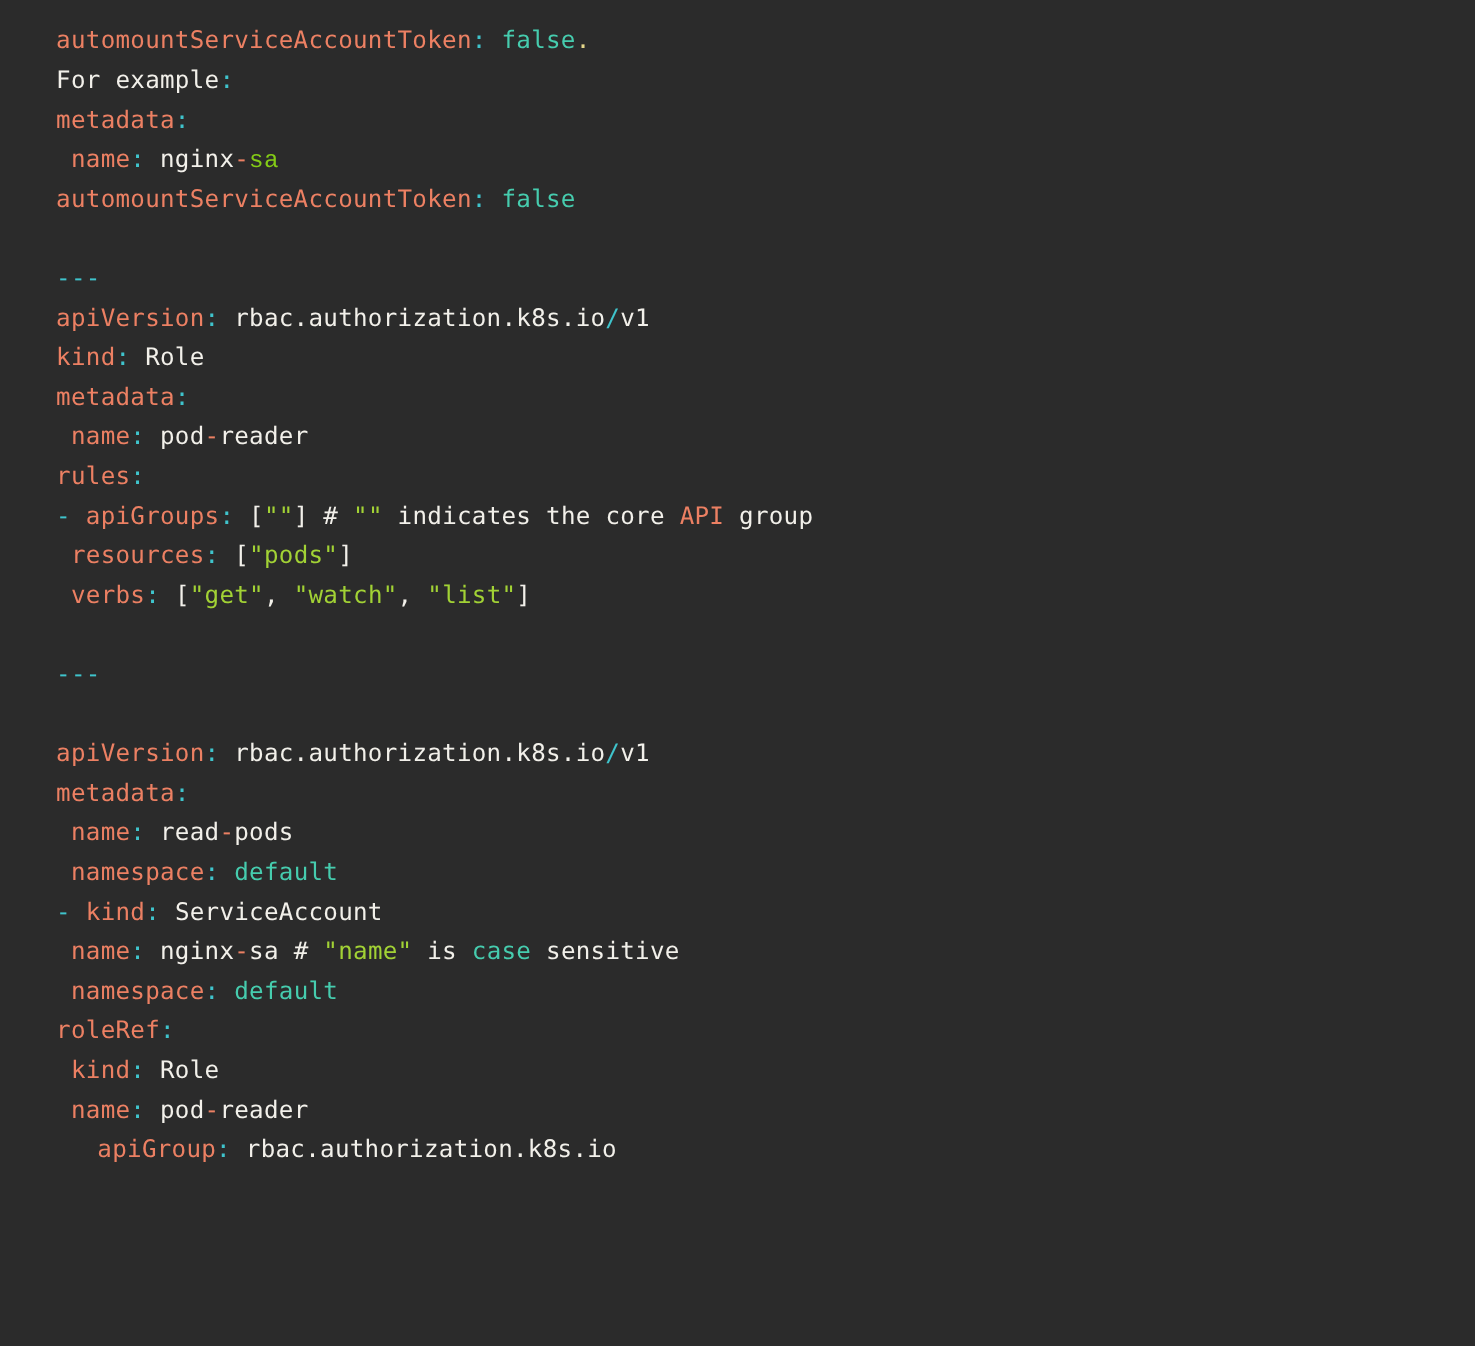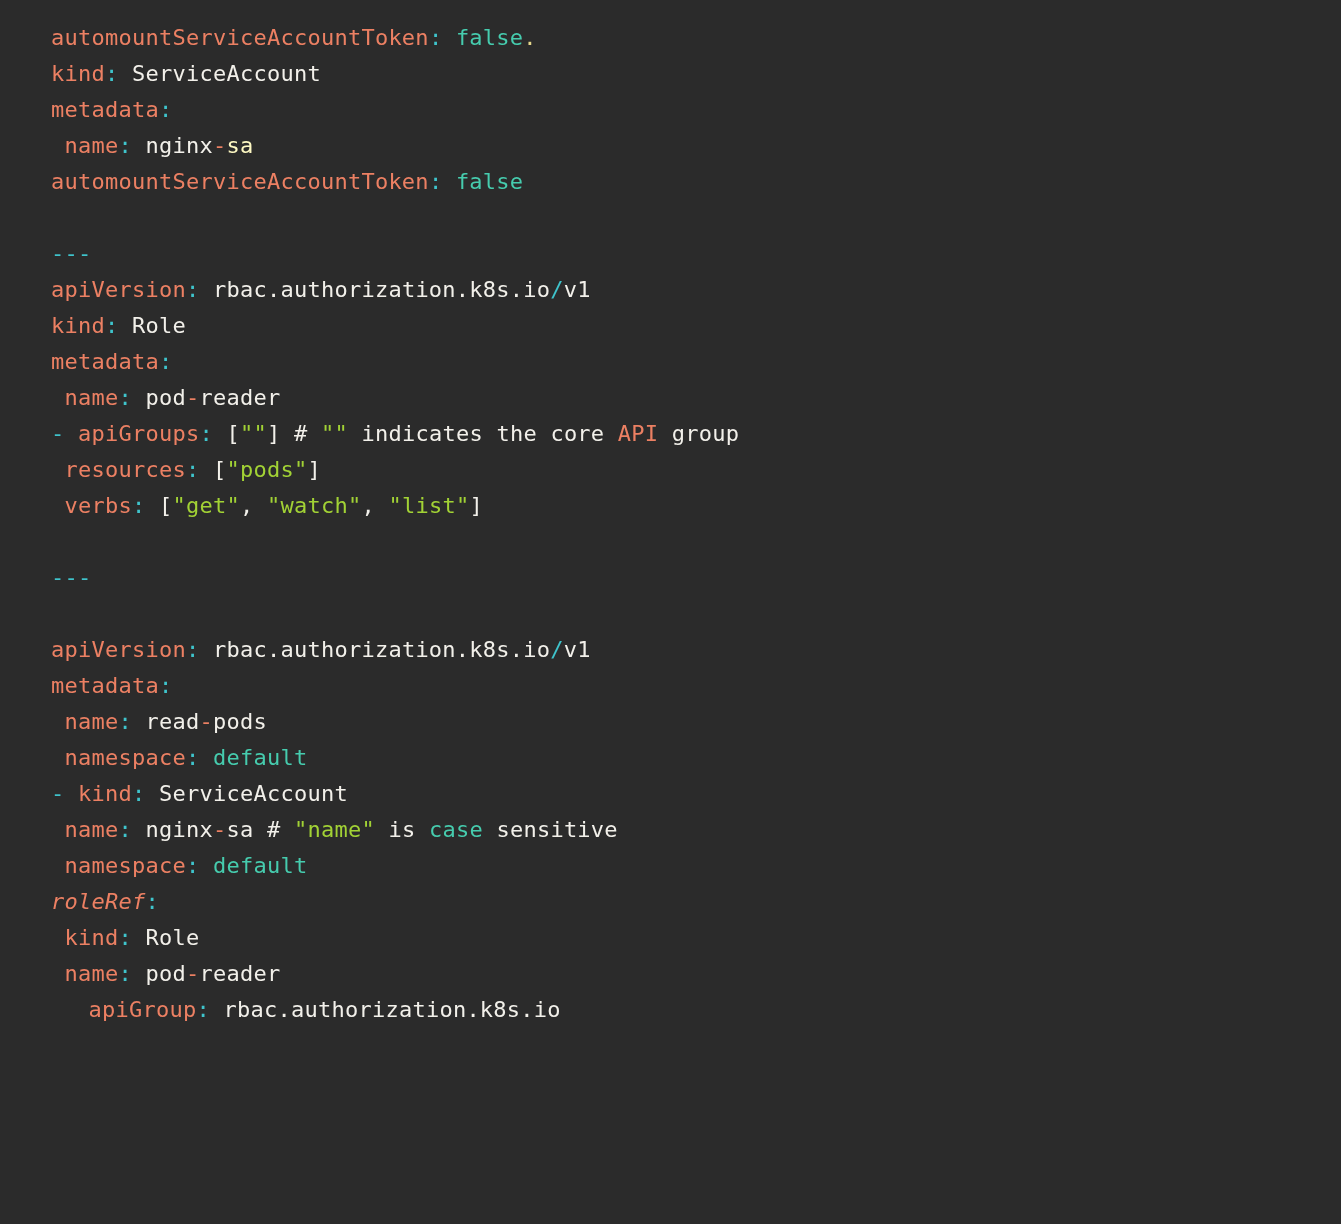--- a/index.html
+++ b/index.html
@@ -26,40 +26,41 @@
     height: 36px;
     white-space: pre;
     font-weight: 500;
   }
 </style>
 </head>
 <body style="background: rgb(43, 43, 43);">
 
 <div class="code-block" id="code-root">
     <div class="code-line"><span style="color: rgb(236, 128, 99);">automountServiceAccountToken</span><span style="color: rgb(63, 196, 204);">:</span><span style="color: rgb(242, 240, 234);"> </span><span style="color: rgb(70, 204, 174);">false</span><span style="color: rgb(229, 215, 139);">.</span></div>
-    <div class="code-line"><span style="color: rgb(236, 128, 99);">kind</span><span style="color: rgb(63, 196, 204);">:</span><span style="color: rgb(242, 240, 234);"> ServiceAccount</span></div>
+    <div class="code-line"><span style="color: rgb(242, 240, 234);">For example</span><span style="color: rgb(63, 196, 204);">:</span></div>
     <div class="code-line"><span style="color: rgb(236, 128, 99);">metadata</span><span style="color: rgb(63, 196, 204);">:</span></div>
-    <div class="code-line"><span style="color: rgb(242, 240, 234);"> </span><span style="color: rgb(236, 128, 99);">name</span><span style="color: rgb(63, 196, 204);">:</span><span style="color: rgb(242, 240, 234);"> nginx</span><span style="color: rgb(236, 128, 99);">-</span><span style="color: #fef9c3;">sa</span></div>
+    <div class="code-line"><span style="color: rgb(242, 240, 234);"> </span><span style="color: rgb(236, 128, 99);">name</span><span style="color: rgb(63, 196, 204);">:</span><span style="color: rgb(242, 240, 234);"> nginx</span><span style="color: rgb(236, 128, 99);">-</span><span style="color: #84cc16; font-family: Liberation Mono, monospace;">sa</span></div>
     <div class="code-line"><span style="color: rgb(236, 128, 99);">automountServiceAccountToken</span><span style="color: rgb(63, 196, 204);">:</span><span style="color: rgb(242, 240, 234);"> </span><span style="color: rgb(70, 204, 174);">false</span></div>
     <div class="code-line">&nbsp;</div>
     <div class="code-line"><span style="color: rgb(63, 196, 204);">---</span></div>
     <div class="code-line"><span style="color: rgb(236, 128, 99);">apiVersion</span><span style="color: rgb(63, 196, 204);">:</span><span style="color: rgb(242, 240, 234);"> rbac.authorization.k8s.io</span><span style="color: rgb(63, 196, 204);">/</span><span style="color: rgb(242, 240, 234);">v1</span></div>
     <div class="code-line"><span style="color: rgb(236, 128, 99);">kind</span><span style="color: rgb(63, 196, 204);">:</span><span style="color: rgb(242, 240, 234);"> Role</span></div>
     <div class="code-line"><span style="color: rgb(236, 128, 99);">metadata</span><span style="color: rgb(63, 196, 204);">:</span></div>
     <div class="code-line"><span style="color: rgb(242, 240, 234);"> </span><span style="color: rgb(236, 128, 99);">name</span><span style="color: rgb(63, 196, 204);">:</span><span style="color: rgb(242, 240, 234);"> pod</span><span style="color: rgb(236, 128, 99);">-</span><span style="color: rgb(242, 240, 234);">reader</span></div>
+    <div class="code-line"><span style="color: rgb(236, 128, 99);">rules</span><span style="color: rgb(63, 196, 204);">:</span></div>
     <div class="code-line"><span style="color: rgb(63, 196, 204);">-</span><span style="color: rgb(242, 240, 234);"> </span><span style="color: rgb(236, 128, 99);">apiGroups</span><span style="color: rgb(63, 196, 204);">:</span><span style="color: rgb(242, 240, 234);"> [</span><span style="color: rgb(162, 210, 53);">""</span><span style="color: rgb(242, 240, 234);">] # </span><span style="color: rgb(162, 210, 53);">""</span><span style="color: rgb(242, 240, 234);"> indicates the core </span><span style="color: rgb(236, 128, 99);">API</span><span style="color: rgb(242, 240, 234);"> group</span></div>
     <div class="code-line"><span style="color: rgb(242, 240, 234);"> </span><span style="color: rgb(236, 128, 99);">resources</span><span style="color: rgb(63, 196, 204);">:</span><span style="color: rgb(242, 240, 234);"> [</span><span style="color: rgb(162, 210, 53);">"pods"</span><span style="color: rgb(242, 240, 234);">]</span></div>
     <div class="code-line"><span style="color: rgb(242, 240, 234);"> </span><span style="color: rgb(236, 128, 99);">verbs</span><span style="color: rgb(63, 196, 204);">:</span><span style="color: rgb(242, 240, 234);"> [</span><span style="color: rgb(162, 210, 53);">"get"</span><span style="color: rgb(242, 240, 234);">, </span><span style="color: rgb(162, 210, 53);">"watch"</span><span style="color: rgb(242, 240, 234);">, </span><span style="color: rgb(162, 210, 53);">"list"</span><span style="color: rgb(242, 240, 234);">]</span></div>
     <div class="code-line">&nbsp;</div>
     <div class="code-line"><span style="color: rgb(63, 196, 204);">---</span></div>
     <div class="code-line">&nbsp;</div>
     <div class="code-line"><span style="color: rgb(236, 128, 99);">apiVersion</span><span style="color: rgb(63, 196, 204);">:</span><span style="color: rgb(242, 240, 234);"> rbac.authorization.k8s.io</span><span style="color: rgb(63, 196, 204);">/</span><span style="color: rgb(242, 240, 234);">v1</span></div>
     <div class="code-line"><span style="color: rgb(236, 128, 99);">metadata</span><span style="color: rgb(63, 196, 204);">:</span></div>
     <div class="code-line"><span style="color: rgb(242, 240, 234);"> </span><span style="color: rgb(236, 128, 99);">name</span><span style="color: rgb(63, 196, 204);">:</span><span style="color: rgb(242, 240, 234);"> read</span><span style="color: rgb(236, 128, 99);">-</span><span style="color: rgb(242, 240, 234);">pods</span></div>
     <div class="code-line"><span style="color: rgb(242, 240, 234);"> </span><span style="color: rgb(236, 128, 99);">namespace</span><span style="color: rgb(63, 196, 204);">:</span><span style="color: rgb(242, 240, 234);"> </span><span style="color: rgb(70, 204, 174);">default</span></div>
     <div class="code-line"><span style="color: rgb(63, 196, 204);">-</span><span style="color: rgb(242, 240, 234);"> </span><span style="color: rgb(236, 128, 99);">kind</span><span style="color: rgb(63, 196, 204);">:</span><span style="color: rgb(242, 240, 234);"> ServiceAccount</span></div>
     <div class="code-line"><span style="color: rgb(242, 240, 234);"> </span><span style="color: rgb(236, 128, 99);">name</span><span style="color: rgb(63, 196, 204);">:</span><span style="color: rgb(242, 240, 234);"> nginx</span><span style="color: rgb(236, 128, 99);">-</span><span style="color: rgb(242, 240, 234);">sa # </span><span style="color: rgb(162, 210, 53);">"name"</span><span style="color: rgb(242, 240, 234);"> is </span><span style="color: rgb(70, 204, 174);">case</span><span style="color: rgb(242, 240, 234);"> sensitive</span></div>
     <div class="code-line"><span style="color: rgb(242, 240, 234);"> </span><span style="color: rgb(236, 128, 99);">namespace</span><span style="color: rgb(63, 196, 204);">:</span><span style="color: rgb(242, 240, 234);"> </span><span style="color: rgb(70, 204, 174);">default</span></div>
-    <div class="code-line"><span style="color: rgb(236, 128, 99); font-style: italic;">roleRef</span><span style="color: rgb(63, 196, 204);">:</span></div>
+    <div class="code-line"><span style="color: rgb(236, 128, 99);">roleRef</span><span style="color: rgb(63, 196, 204);">:</span></div>
     <div class="code-line"><span style="color: rgb(242, 240, 234);"> </span><span style="color: rgb(236, 128, 99);">kind</span><span style="color: rgb(63, 196, 204);">:</span><span style="color: rgb(242, 240, 234);"> Role</span></div>
     <div class="code-line"><span style="color: rgb(242, 240, 234);"> </span><span style="color: rgb(236, 128, 99);">name</span><span style="color: rgb(63, 196, 204);">:</span><span style="color: rgb(242, 240, 234);"> pod</span><span style="color: rgb(236, 128, 99);">-</span><span style="color: rgb(242, 240, 234);">reader</span></div>
     <div class="code-line"><span style="color: rgb(242, 240, 234);"> </span><span style="color: rgb(236, 128, 99); margin-left: 24px;">apiGroup</span><span style="color: rgb(63, 196, 204);">:</span><span style="color: rgb(242, 240, 234);"> rbac.authorization.k8s.io</span></div>
   </div>
 
 </body></html>

